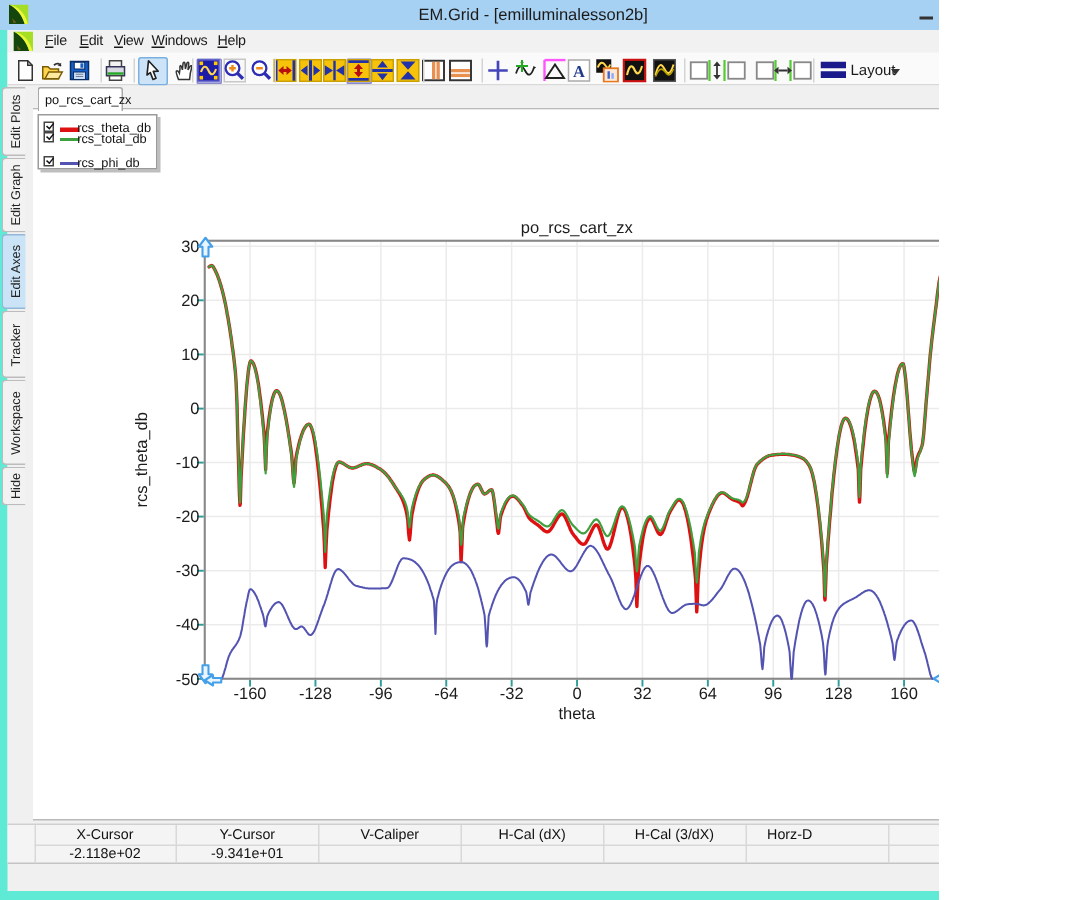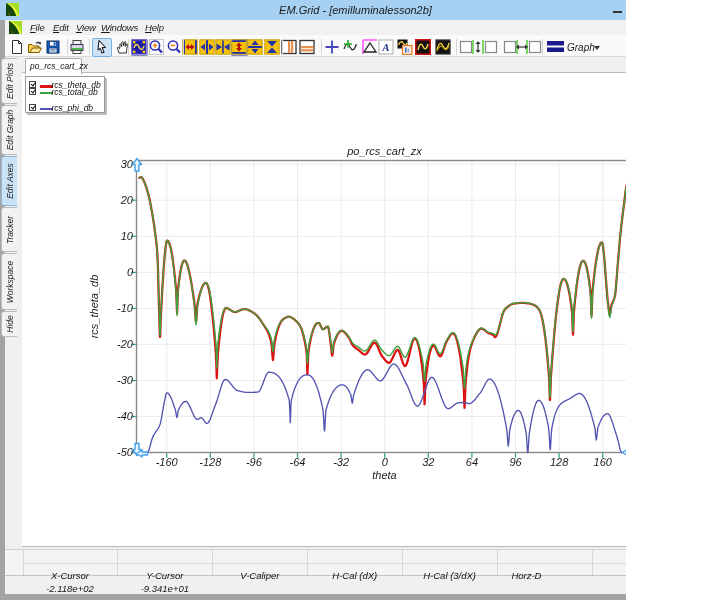--- a/index.html
+++ b/index.html
@@ -1,15 +1,15 @@
 <!DOCTYPE html>
 <html><head><meta charset="utf-8"><style>
 * { margin:0; padding:0; box-sizing:border-box; }
 html,body { width:711px; height:600px; font-family:"Liberation Sans",sans-serif; }
-#win { position:relative; width:626px; height:600px; background:#a3a3a3; overflow:hidden;font-style:italic; }
+#win { position:relative; width:626px; height:600px; background:#5eead4; overflow:hidden; }
 #titlebar { position:absolute; left:0; top:0; width:711px; height:20px; background:#a7d1f2; }
 #title { position:absolute; left:0; top:3.5px; width:711px; text-align:center; font-size:11px; color:#1a1a1a; }
 #mindash { position:absolute; left:613px; top:11px; width:9px; height:2px; background:#333; }
 #maxrect { position:absolute; left:639px; top:8px; width:9px; height:7px; border:1.5px solid #333; }
 #closebg { position:absolute; left:674px; top:0; width:35px; height:20px; background:#dd4747; }
 #closex { position:absolute; left:0; top:0; width:100%; height:100%; color:#fff; font-size:13px; text-align:center; line-height:19px; }
 #appicon { position:absolute; left:6px; top:3px; }
 #client { position:absolute; left:5px; top:20px; width:700px; height:574px; background:#f0f0f0; }
 #menubar { position:absolute; left:5px; top:20px; width:700px; height:15px; background:#f1f1f1;padding-left:28px; }
 .mi { position:absolute; top:2px; font-size:9.5px; letter-spacing:-0.2px; color:#1a1a1a; }
@@ -34,21 +34,21 @@
 #chart { position:absolute; left:0; top:0; z-index:4; pointer-events:none; }
 #legend { position:absolute; left:25px; top:75.5px; width:80px; height:37px; background:#fff; border:1px solid #9a9a9a; box-shadow:2px 2px 0 #bebebe; z-index:6; }
 .lrow { position:absolute; left:0; width:100%; height:11px; }
 .cb { position:absolute; left:3px; top:1px; width:7px; height:7px; background:#fff; border:1px solid #444; }
 .cb::after { content:""; position:absolute; left:0.5px; top:0px; width:4px; height:2.2px; border-left:1.3px solid #111; border-bottom:1.3px solid #111; transform:rotate(-50deg); }
 .sw { position:absolute; left:14px; width:13px; }
 .lt { position:absolute; left:25.5px; top:0px; font-size:8.5px; color:#111; }
 #rightedge { position:absolute; left:701px; top:57px; width:1px; height:492px; background:#c0c0c0; }
 #chartbottom { position:absolute; left:22px; top:546px; width:680px; height:1px; background:#b9b9b9; }
 #statusband { position:absolute; left:5px; top:549px; width:700px; height:27px; background:#f4f4f4; border-top:1px solid #d0d0d0; border-bottom:1px solid #c4c4c4; }
-.sbl { position:absolute; font-size:9.5px; color:#111; text-align:center;margin-top:19px; }
+.sbl { position:absolute; font-size:9.5px; color:#111; text-align:center; }
 .sbsep { position:absolute; top:550px; width:1px; height:25px; background:#d8d8d8; }
 .sbhline { position:absolute; left:22.5px; top:562.5px; width:665px; height:1px; background:#d8d8d8; }
 #grip { position:absolute; left:694px; top:583px; width:12px; height:10px; }
 </style></head>
 <body>
 <div id="win">
  <div id="titlebar">
   <svg id="appicon" width="13" height="13" viewBox="0 0 13 13">
         <rect width="13" height="13" fill="#a6de25"></rect>
         <path d="M0 0 C4.5 2 8.5 6.5 10.5 13 L0 13 Z" fill="#15470c"></path>
@@ -233,21 +233,21 @@
       <path d="M14 8 L11 5.5 V10.5 Z" fill="#333"></path>
       <line x1="5" y1="8" x2="11" y2="8" stroke="#333" stroke-width="1.2"></line>
     </svg>
 <svg class="tbi" style="left:527.0px;top:39.0px" width="16" height="16" viewBox="0 0 16 16">
       <rect x="2.5" y="2.5" width="11" height="11" fill="#fff" stroke="#888" stroke-width="1.2"></rect>
     </svg>
 <svg class="tbi" style="left:547px;top:41px" width="17" height="12" viewBox="0 0 17 12">
       <rect x="0" y="0" width="17" height="4.5" fill="#1a1a8c"></rect>
       <rect x="0" y="6.5" width="17" height="4.5" fill="#1a1a8c"></rect>
     </svg>
-<div class="tbtext" style="left:567px;top:41.5px">Graph</div>
+<div class="tbtext" style="left:567px;top:41.5px">Layout</div>
 <div class="tbarrow" style="left:594px;top:45.5px"></div>
 <div class="tbsep" style="left:66.5px"></div>
 <div class="tbsep" style="left:89px"></div>
 <div class="tbsep" style="left:128.2px"></div>
 <div class="tbsep" style="left:182.5px"></div>
 <div class="tbsep" style="left:281.5px"></div>
 <div class="tbsep" style="left:320.5px"></div>
 <div class="tbsep" style="left:456px"></div>
 <div class="tbsep" style="left:541.5px"></div>
  <div id="sidebar"></div>

